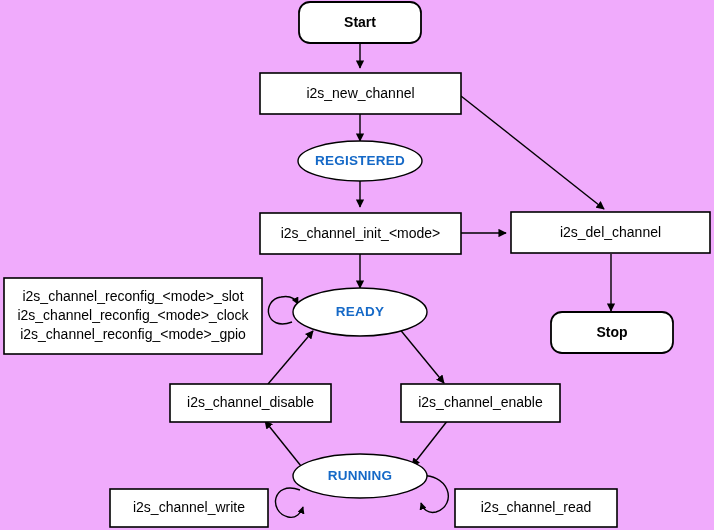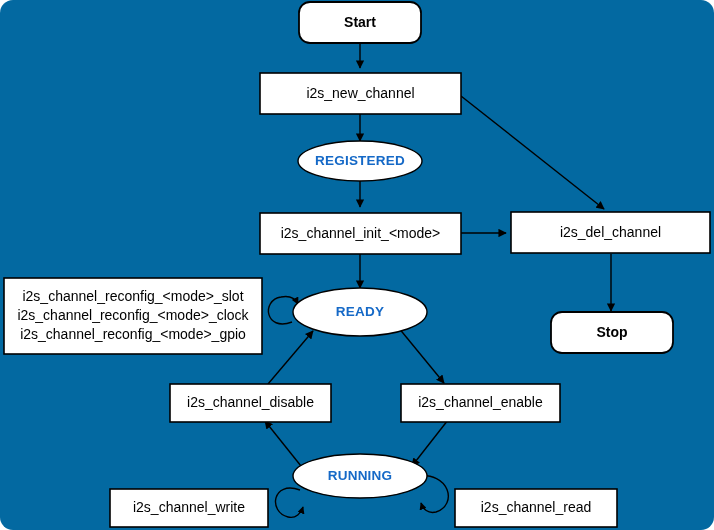--- a/index.html
+++ b/index.html
@@ -7,23 +7,22 @@
     padding: 0;
     background: #ffffff;
   }
   body {
     font-family: "Liberation Sans", sans-serif;
   }
   #diagram-root {
     position: relative;
     width: 714px;
     height: 530px;
-    background: #0369a1;
+    background: #f0abfc;
     overflow: hidden;
-    border-radius: 13px;
   }
   #diagram-svg {
     position: absolute;
     left: 0;
     top: 0;
     width: 714px;
     height: 530px;
   }
   .node-text {
     font-family: "Liberation Sans", sans-serif;

